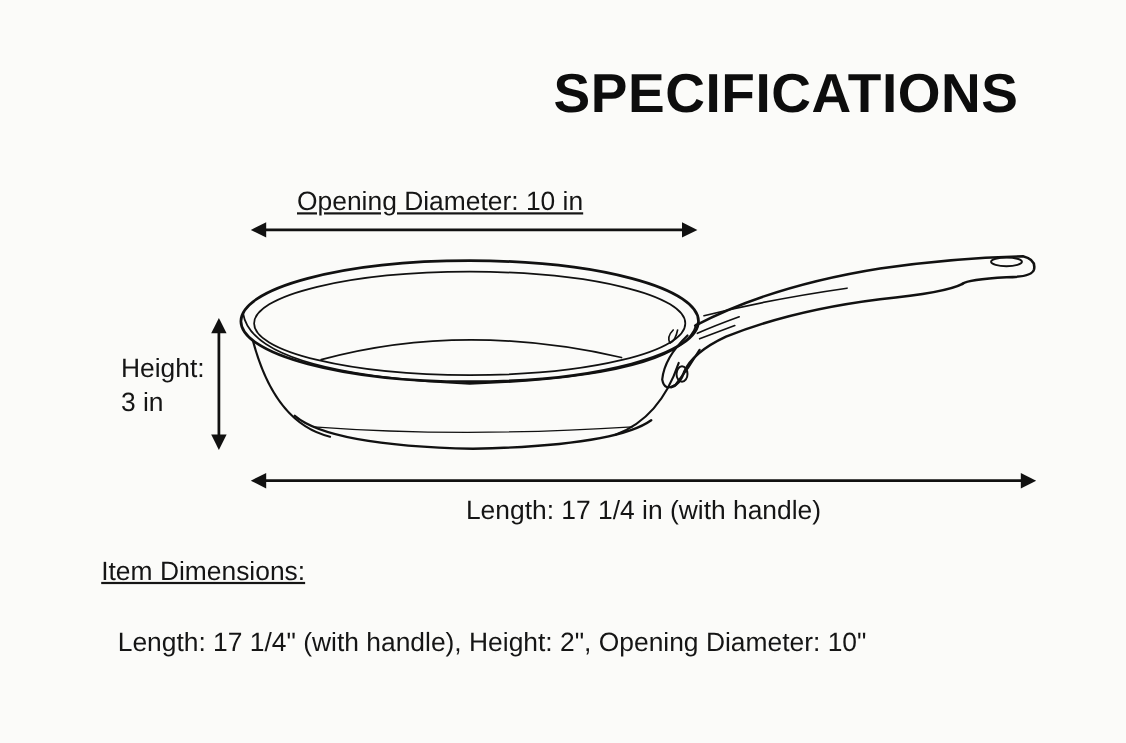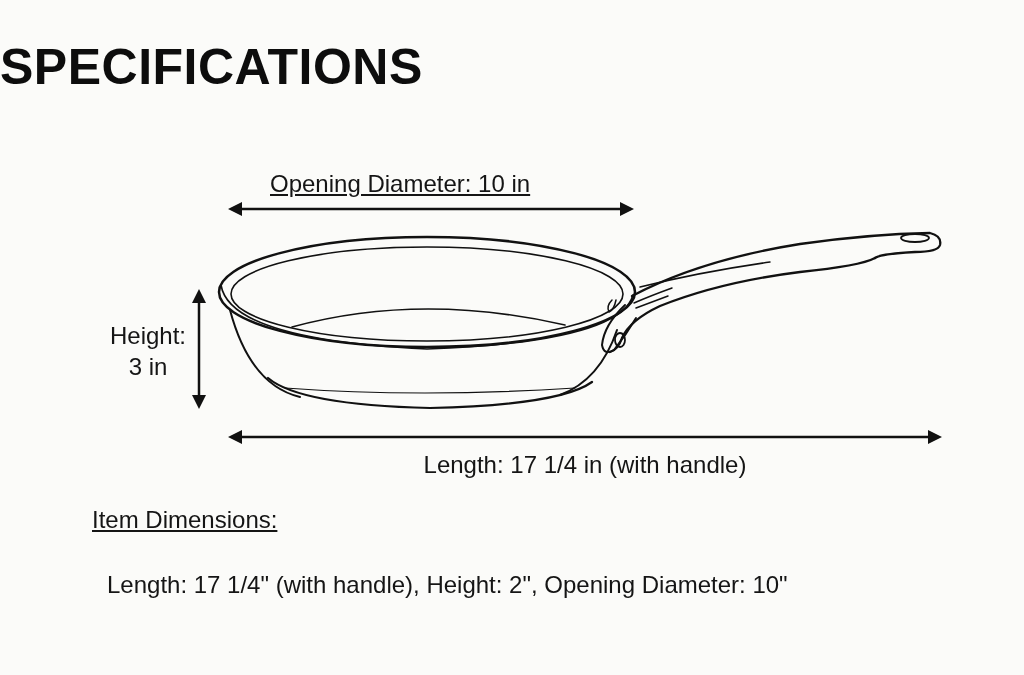--- a/index.html
+++ b/index.html
@@ -13,35 +13,35 @@
       position: relative;
       overflow: hidden;
       font-family: "Liberation Sans", "DejaVu Sans", sans-serif;
       color: #111111;
     }
     .title {
       position: absolute;
       left: 0;
       width: 908px;
       top: 38px;
-      text-align: left;
+      text-align: right;
       font-size: 50px;
       font-weight: bold;
       letter-spacing: 0.5px;
       color: #0d0d0d;
-      margin: 0;
+      margin: 18px;
     }
     .label {
       position: absolute;
       font-size: 24px;
       color: #151515;
       white-space: nowrap;
     }
     .lbl-diameter { left: 270px; top: 170px; text-decoration: underline; }
-    .lbl-height { right: 838px; top: 320px; text-align: center; line-height: 31px; margin-left: 44px; }
+    .lbl-height { right: 838px; top: 320px; text-align: left; line-height: 31px; margin-left: 44px; }
     .lbl-length { left: 0; width: 1170px; top: 451px; text-align: center; }
     .dims-heading { left: 92px; top: 506px; text-decoration: underline; }
     .dims-body { left: 107px; top: 571px; }
     svg.drawing {
       position: absolute;
       left: 0;
       top: 0;
       width: 1024px;
       height: 675px;
     }

